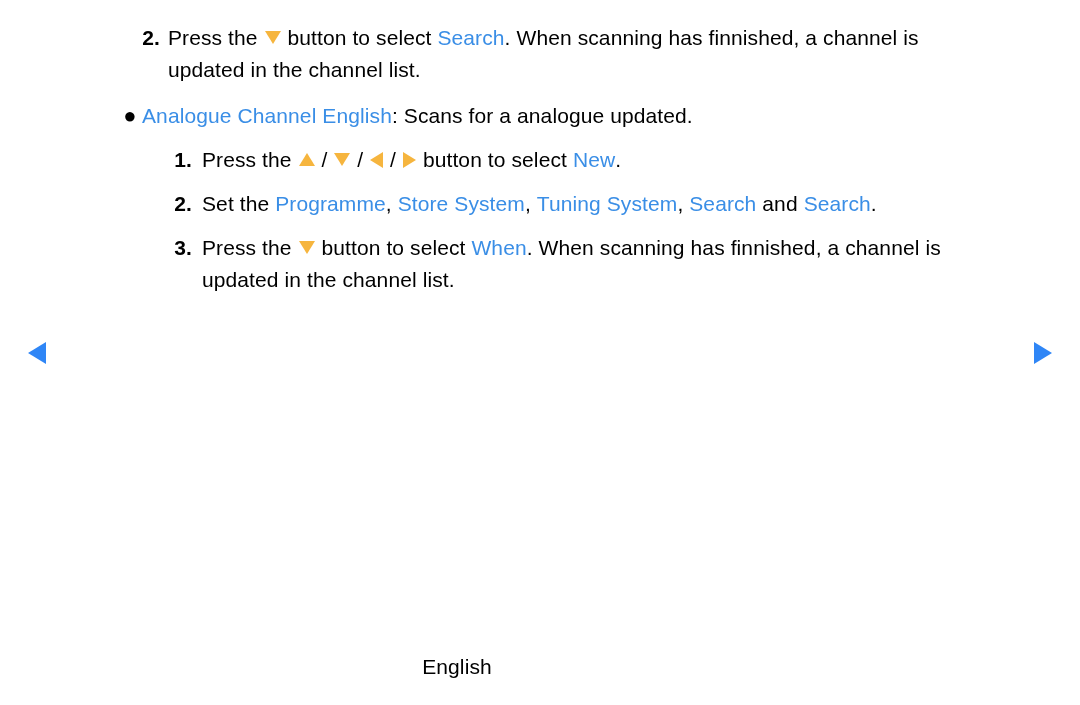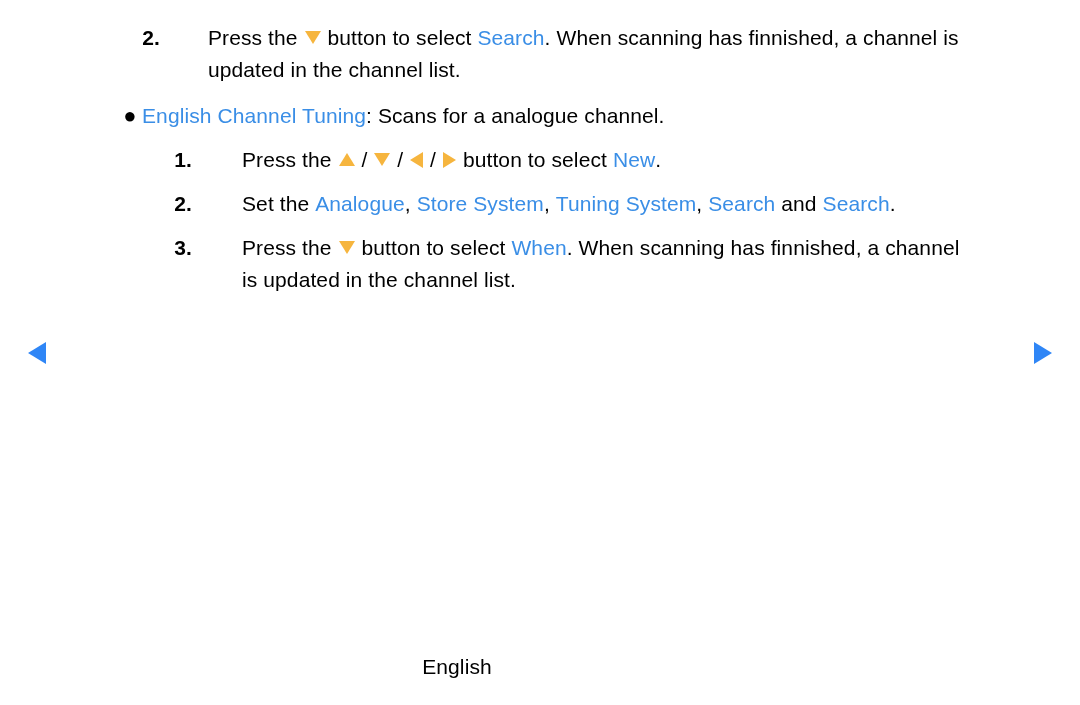--- a/index.html
+++ b/index.html
@@ -53,21 +53,20 @@
   }
   .ol-top-item .num {
     font-weight: 600;
     width: 40px;
     text-align: right;
     padding-right: 8px;
     flex: 0 0 auto;
   }
   .ol-top-item .body {
     flex: 1 1 auto;
-    margin-left: 40px;
   }
   .bullet-item {
     display: flex;
     margin-top: 14px;
     margin-bottom: 10px;
     line-height: 32px;
   }
   .bullet-item .bullet {
     font-size: 22px;
     width: 20px;
@@ -143,35 +142,35 @@
     <div class="ol-top-item">
       <div class="num">2.</div>
       <div class="body">
         <span>Press the </span><span class="tri tri-down"></span><span> button to select </span><span class="blue-bold">Search</span><span>. When scanning has finnished, a channel is updated in the channel list.</span>
       </div>
     </div>
 
     <div class="bullet-item">
       <div class="bullet">●</div>
       <div class="body">
-        <span class="blue-bold">English Channel Tuning</span><span>: Scans for a analogue channel.</span>
+        <span class="blue-bold">Analogue Channel English</span><span>: Scans for a analogue updated.</span>
 
         <div class="nested-list">
 
           <div class="ol-top-item">
             <div class="num">1.</div>
             <div class="body">
               <span>Press the </span><span class="tri tri-up"></span><span> / </span><span class="tri tri-down"></span><span> / </span><span class="tri tri-left"></span><span> / </span><span class="tri tri-right"></span><span> button to select </span><span class="blue-bold">New</span><span>.</span>
             </div>
           </div>
 
           <div class="ol-top-item">
             <div class="num">2.</div>
             <div class="body">
-              <span>Set the </span><span class="blue-bold">Analogue</span><span>, </span><span class="blue-bold">Store System</span><span>, </span><span class="blue-bold">Tuning System</span><span>, </span><span class="blue-bold">Search</span><span> and </span><span class="blue-bold">Search</span><span>.</span>
+              <span>Set the </span><span class="blue-bold">Programme</span><span>, </span><span class="blue-bold">Store System</span><span>, </span><span class="blue-bold">Tuning System</span><span>, </span><span class="blue-bold">Search</span><span> and </span><span class="blue-bold">Search</span><span>.</span>
             </div>
           </div>
 
           <div class="ol-top-item">
             <div class="num">3.</div>
             <div class="body">
               <span>Press the </span><span class="tri tri-down"></span><span> button to select </span><span class="blue-bold">When</span><span>. When scanning has finnished, a channel is updated in the channel list.</span>
             </div>
           </div>
 

